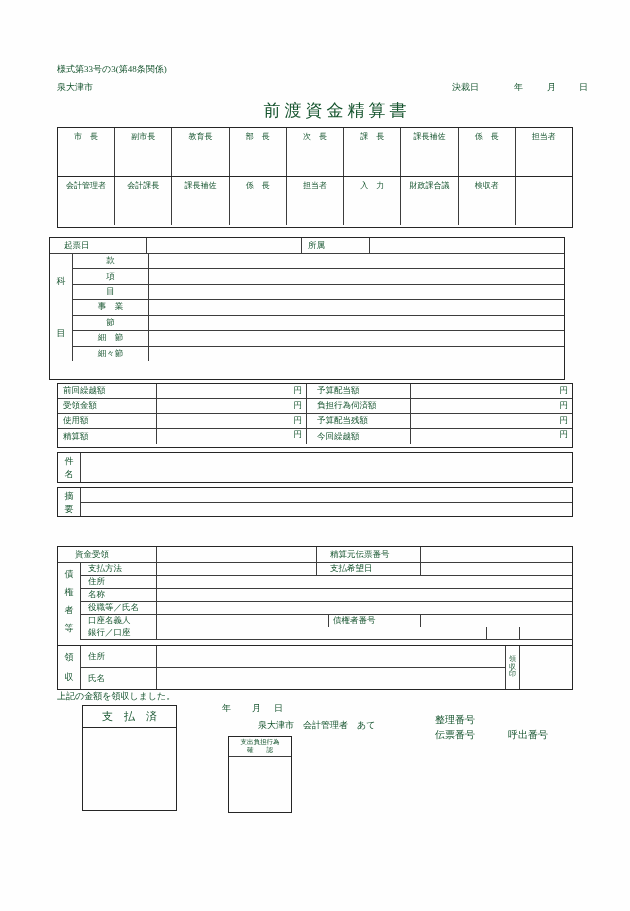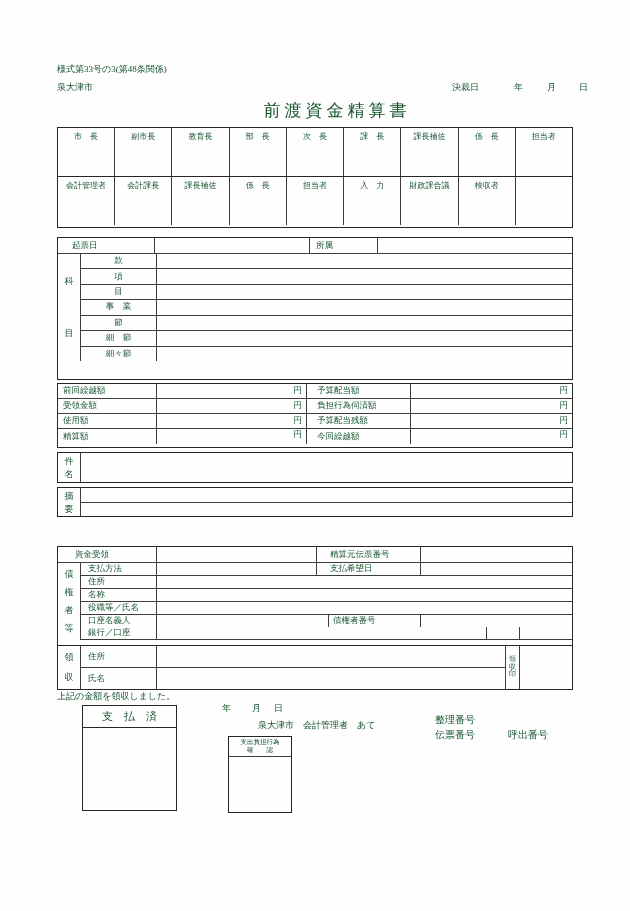--- a/index.html
+++ b/index.html
@@ -95,21 +95,21 @@
         </div>
       <div class="acell br">
           <span>検収者</span>
         </div>
       <div class="acell">
           <span></span>
         </div>
     </div>
   </div>
 
-  <div class="sec" style="left:57px;top:237px;width:516px;height:143px">
+  <div class="sec" style="left:49px;top:237px;width:516px;height:143px">
     <div class="row bb" style="height:16px">
       <div class="cell br" style="width:97px;padding-left:14px">起票日</div>
       <div class="cell br" style="width:155px"></div>
       <div class="cell br" style="width:68px;padding-left:6px">所属</div>
       <div class="cell" style="flex:1"></div>
     </div>
     <div class="row" style="flex:1;height:107px">
       <div class="vstack br" style="width:23px">
         <span>科</span>
         <span>目</span>

